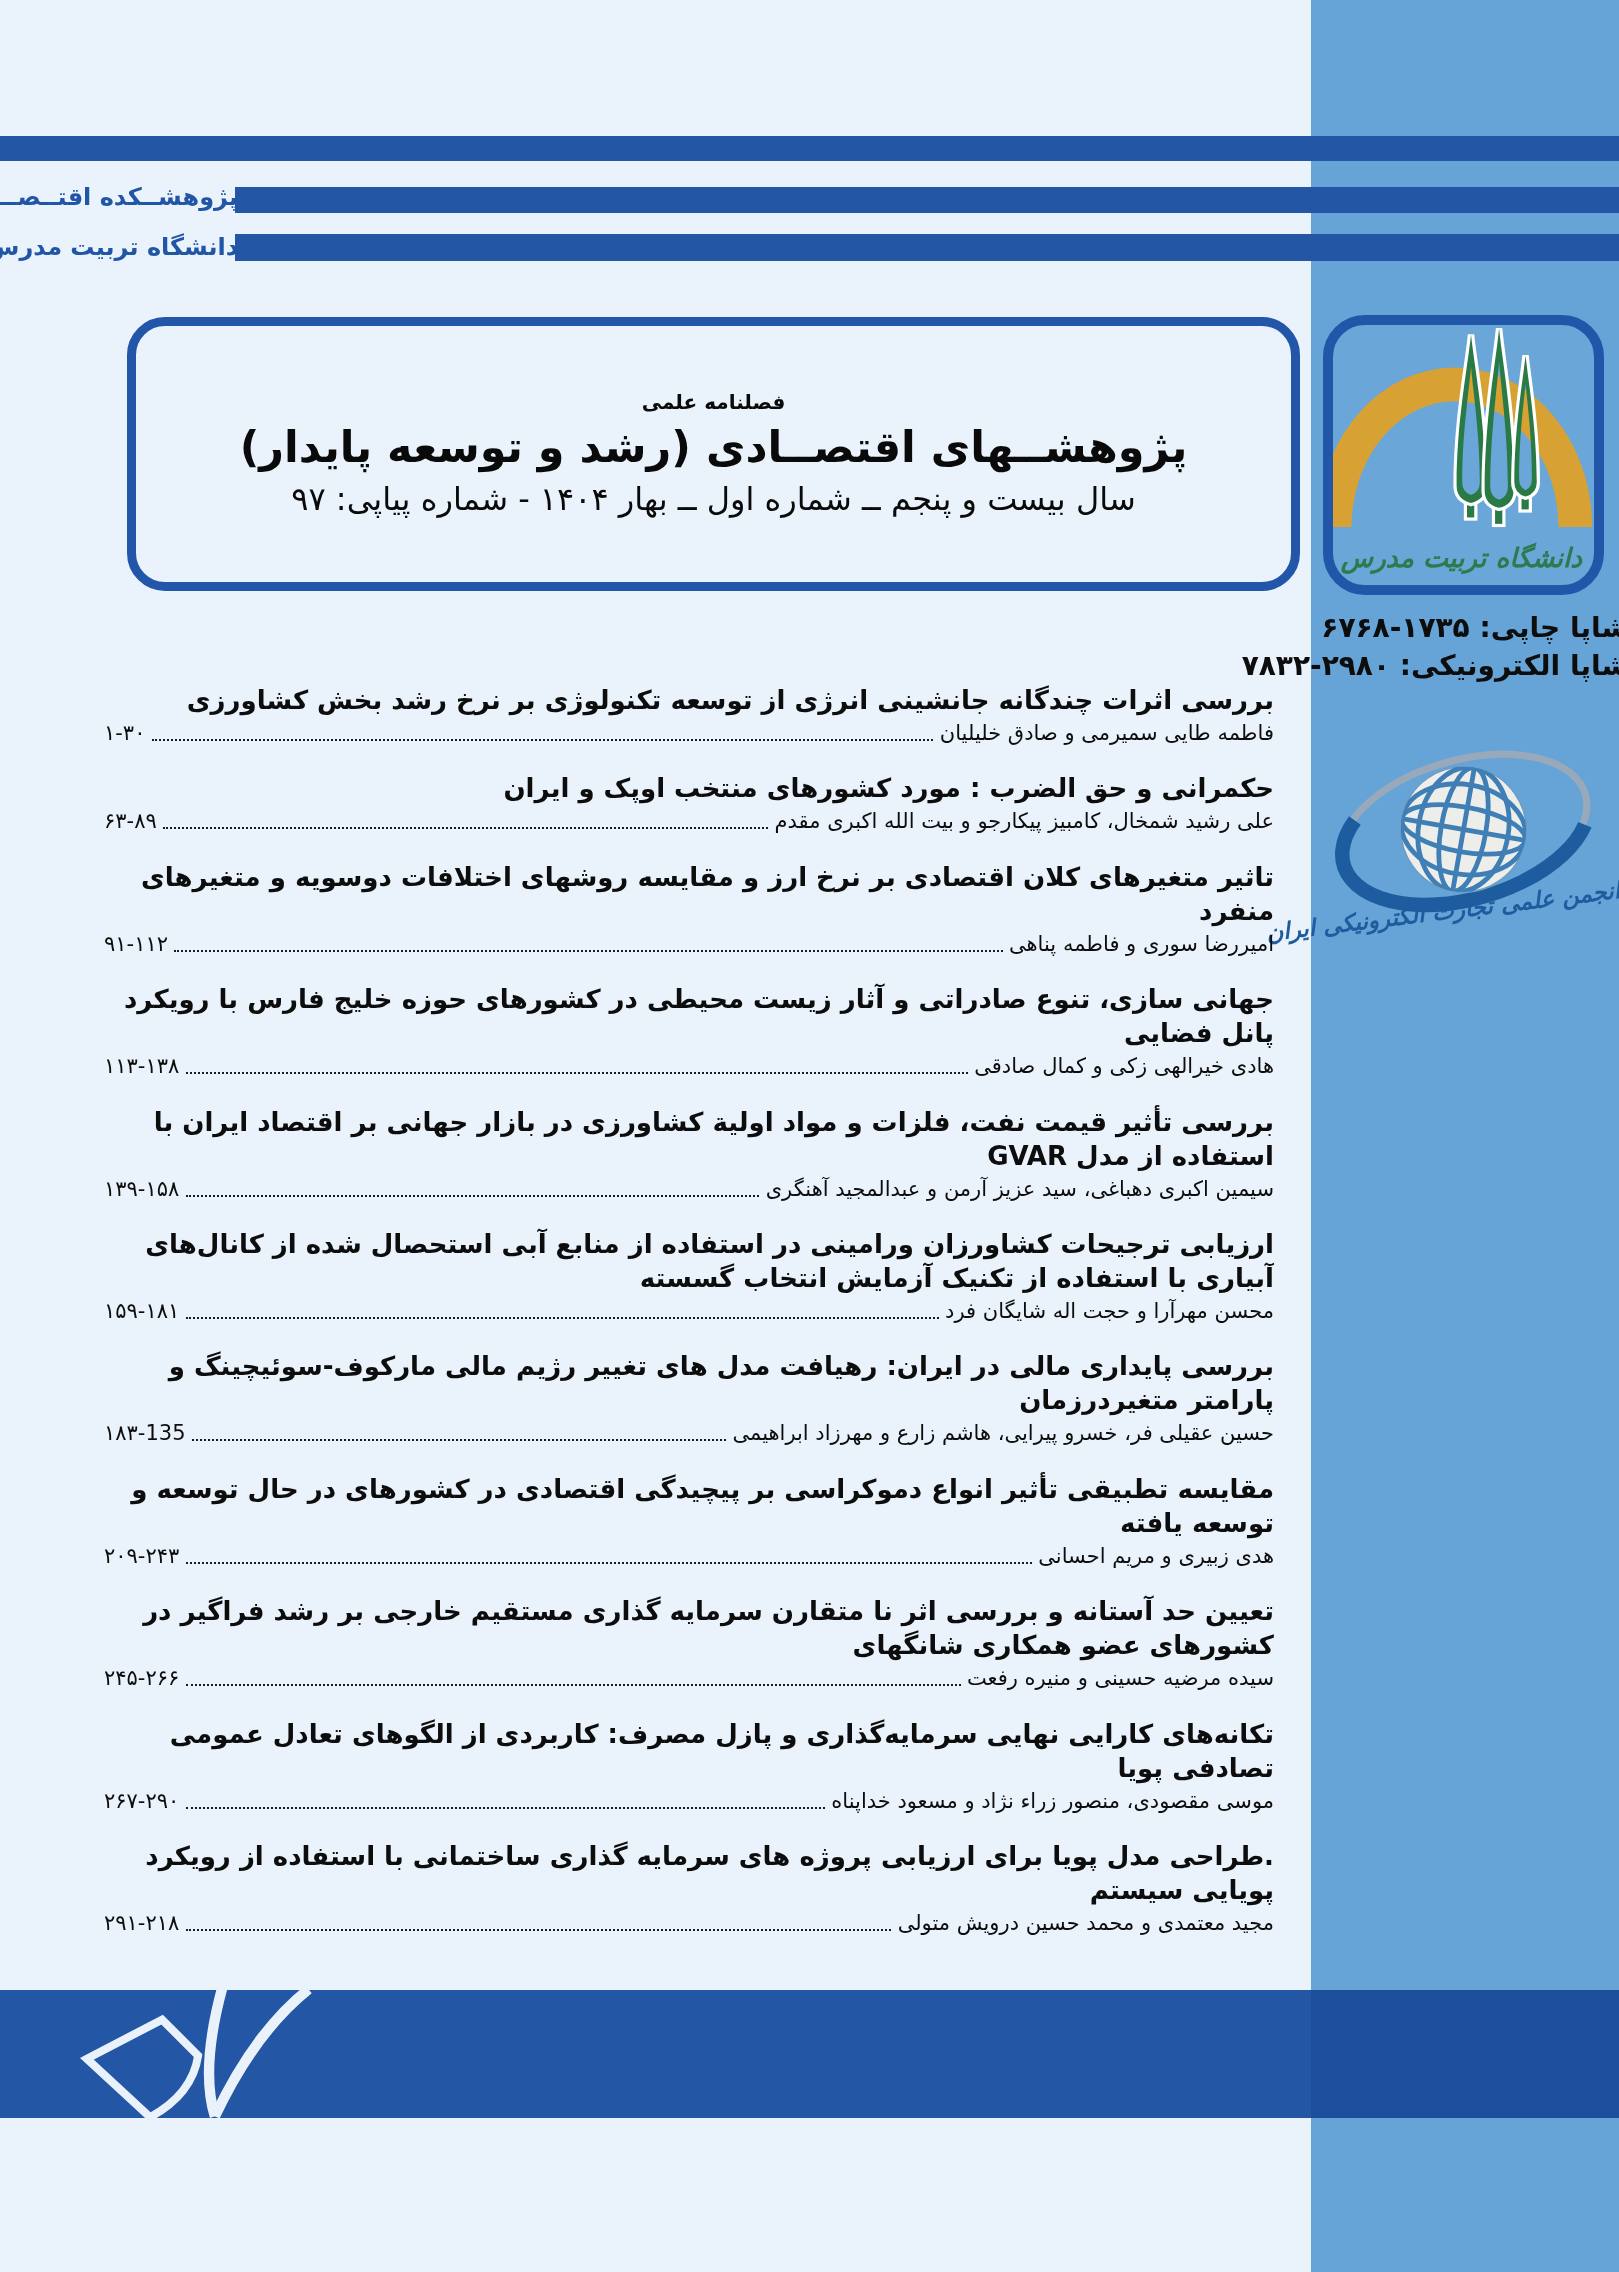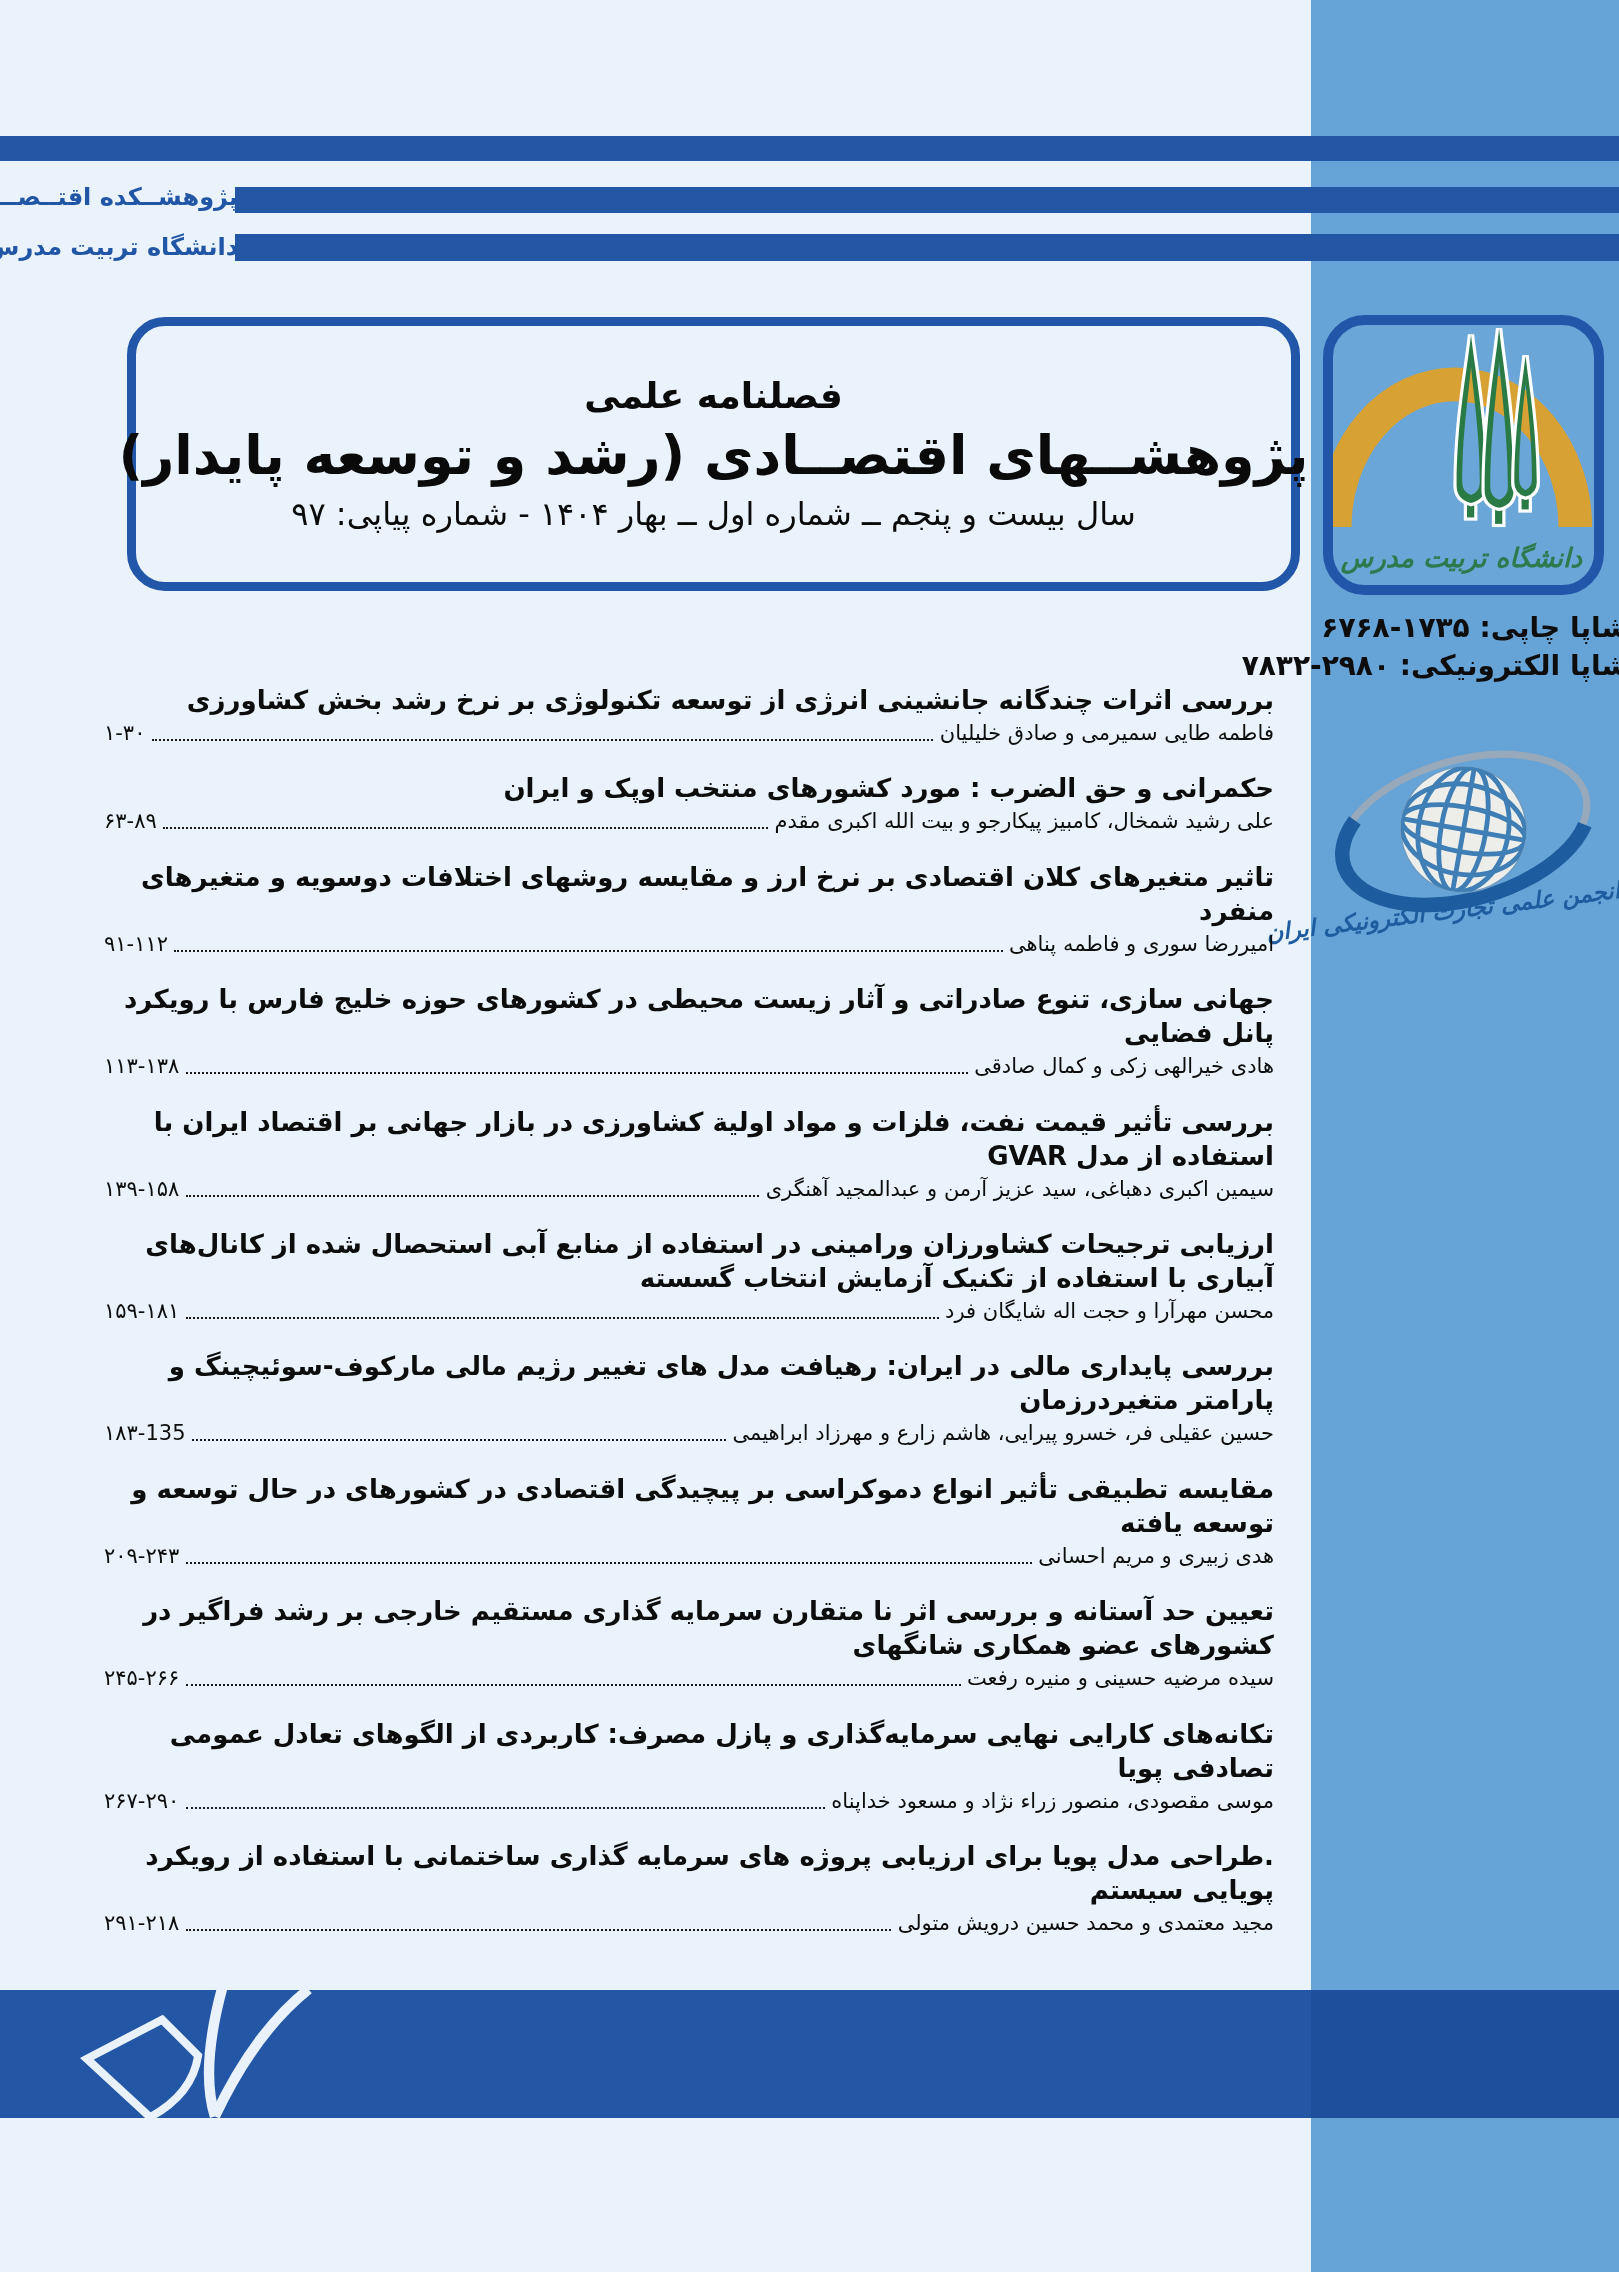--- a/index.html
+++ b/index.html
@@ -25,22 +25,22 @@
   }
   .inst1{top:182px;}
   .inst2{top:232px;}
   
   .masthead{
     position:absolute;left:127px;top:317px;width:1173px;height:274px;
     box-sizing:border-box;border:9.6px solid #2156a8;border-radius:38px;
     display:flex;flex-direction:column;align-items:center;justify-content:center;
     direction:rtl;color:#0a0a0a;text-align:center;gap:8px;
   }
-  .mast-type{font-size:36px;font-weight:bold;}
-  .mast-title{font-size:54px;font-weight:bold;white-space:nowrap;}
+  .mast-type{font-size:20px;font-weight:bold;}
+  .mast-title{font-size:43px;font-weight:bold;white-space:nowrap;}
   .mast-issue{font-size:32px;font-weight:normal;}
   
   .uni-box{
     position:absolute;left:1323px;top:315px;width:281px;height:280px;
     box-sizing:border-box;border:10.4px solid #2156a8;border-radius:42px;
     background:#6aa6d8;overflow:hidden;
   }
   .uni-box svg{position:absolute;left:0;top:0;}
   
   .issn{

